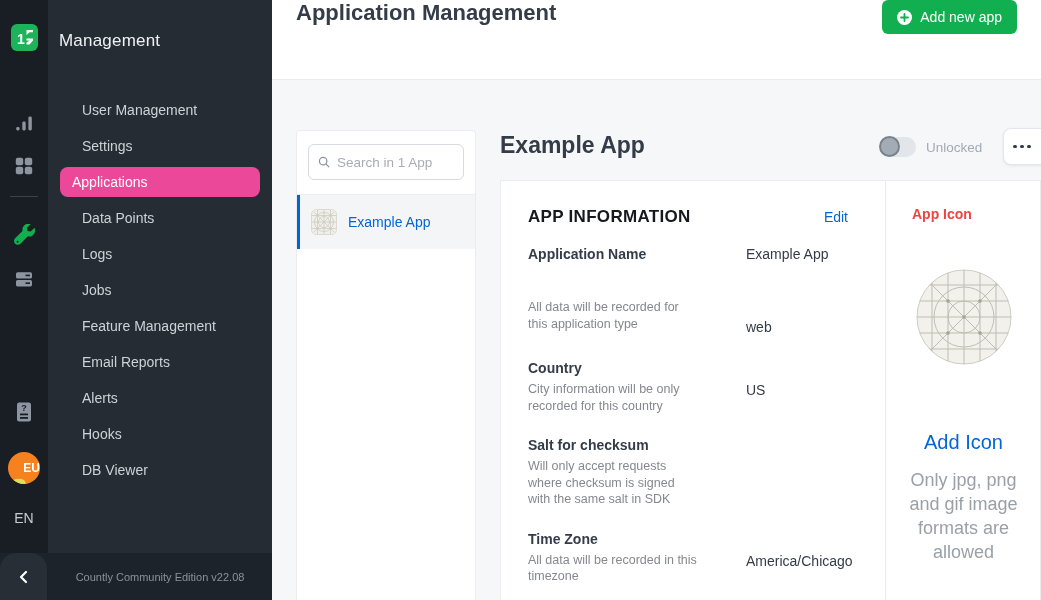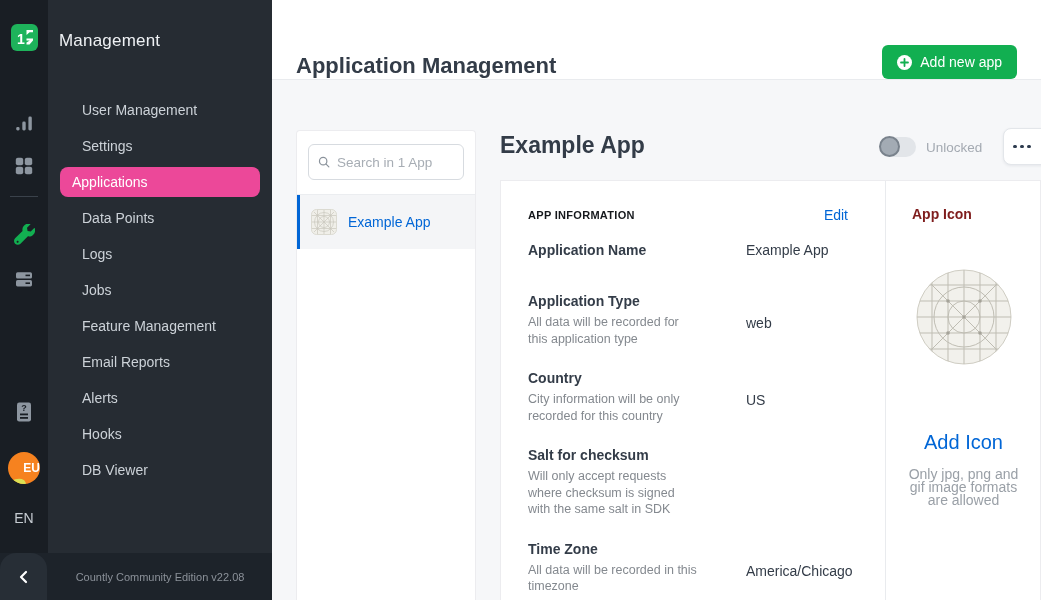--- a/index.html
+++ b/index.html
@@ -29,21 +29,21 @@
 
   
   .sidebar-footer { position:absolute; left:0; bottom:0; width:272px; height:47px; background:#1d232a; z-index:6;
                     display:flex; align-items:center; }
   .collapse-btn { position:absolute; left:0; top:0; width:47px; height:47px; background:#272e36;
                   border-radius:16px 16px 0 0; display:flex; align-items:center; justify-content:center; cursor:pointer; }
   .footer-caption { flex:1; margin-left:48px; text-align:center; font-size:11px; color:#8b9199; }
 
   
   .header { position:absolute; left:272px; top:0; width:769px; height:80px; background:#ffffff;
-            border-bottom:1px solid #e9ebee; display:flex; align-items:flex-end; padding:0 24px; z-index:2; }
+            border-bottom:1px solid #e9ebee; display:flex; align-items:flex-start; padding:0 24px; z-index:2; }
   .page-title { font-size:22px; font-weight:700; color:#333c48; }
   .add-btn { margin-left:auto; background:#12af51; color:#fff; border:none; border-radius:6px; height:34px;
              padding:0 15px; font-size:14px; font-weight:500; display:flex; align-items:center; gap:8px; cursor:pointer; }
 
   
   .app-list-card { position:absolute; left:296px; top:130px; width:180px; height:470px; background:#fff;
                    border:1px solid #ececef; border-bottom:none; border-radius:4px 4px 0 0; z-index:1; }
   .search-wrap { padding:13px 11px 14px; }
   .search-box { height:36px; border:1px solid #d7dbe0; border-radius:6px; display:flex; align-items:center;
                 padding:0 9px; gap:7px; background:#fff; }
@@ -65,37 +65,37 @@
               border:1px solid #e3e6ea; border-radius:8px; box-shadow:0 1px 3px rgba(30,40,60,.08);
               display:flex; align-items:center; justify-content:center; gap:3.5px; padding-right:12px;
               cursor:pointer; z-index:1; }
   .more-btn i { width:3.5px; height:3.5px; border-radius:50%; background:#2d3b4e; }
 
   
   .detail-card { position:absolute; left:500px; top:180px; width:541px; height:420px; background:#fff;
                  border:1px solid #ececef; border-bottom:none; z-index:1; }
   .info-col { position:absolute; left:0; top:0; width:384px; padding:26px 0 0 27px; }
   .info-header { display:flex; align-items:center; width:320px; margin-bottom:18px; }
-  .info-header h3 { font-size:11px; font-weight:700; color:#15181c; letter-spacing:.3px; }
+  .info-header h3 { font-size:17px; font-weight:700; color:#15181c; letter-spacing:.3px; }
   .edit-link { margin-left:auto; color:#0166d6; font-size:14px; font-weight:500; cursor:pointer; }
   .info-row { display:flex; margin-bottom:22px; }
   .info-row.no-desc { margin-bottom:32px; }
   .info-left { width:218px; }
   .info-left h4 { font-size:14px; font-weight:700; color:#333c48; line-height:19px; }
   .info-left p { font-size:12.5px; color:#84898f; line-height:16.5px; margin-top:3px; max-width:172px; }
   .info-left p:empty { display:none; }
   .info-value { font-size:14px; color:#333c48; line-height:19px; }
   .info-row.has-desc .info-value { margin-top:22px; }
 
   .icon-col { position:absolute; left:384px; top:0; width:156px; height:420px; border-left:1px solid #e9ebee;
               text-align:center; padding-top:24px; }
-  .icon-col h3 { font-size:14px; font-weight:700; color:#7f1d1d; text-align:left; padding-left:26px; line-height:19px; }
+  .icon-col h3 { font-size:14px; font-weight:700; color:#ef4444; text-align:left; padding-left:26px; line-height:19px; }
   .placeholder-wrap { margin-top:45px; }
   .add-icon-link { display:block; margin-top:62px; color:#0166d6; font-size:20px; font-weight:500; cursor:pointer; }
-  .icon-note { margin:14px auto 0; width:122px; font-size:14px; color:#9aa0a7; line-height:13px; }
+  .icon-note { margin:14px auto 0; width:122px; font-size:18px; color:#9aa0a7; line-height:24px; }
 </style>
 </head>
 <body>
 
 <div id="app">
 
   <div class="rail">
     <div class="rail-slot" style="top:24px;height:27px;">
       <svg width="27" height="27" viewBox="0 0 27 27">
         <rect width="27" height="27" rx="6" fill="#1eb35b"></rect>
@@ -243,21 +243,20 @@
       <div class="info-row no-desc">
         <div class="info-left">
           <h4>Application Name</h4>
 
         </div>
         <div class="info-value">Example App</div>
       </div>
 
       <div class="info-row has-desc">
         <div class="info-left">
-          <h4>Application Type</h4>
           <p>All data will be recorded for this application type</p>
         </div>
         <div class="info-value">web</div>
       </div>
 
       <div class="info-row has-desc">
         <div class="info-left">
           <h4>Country</h4>
           <p>City information will be only recorded for this country</p>
         </div>

